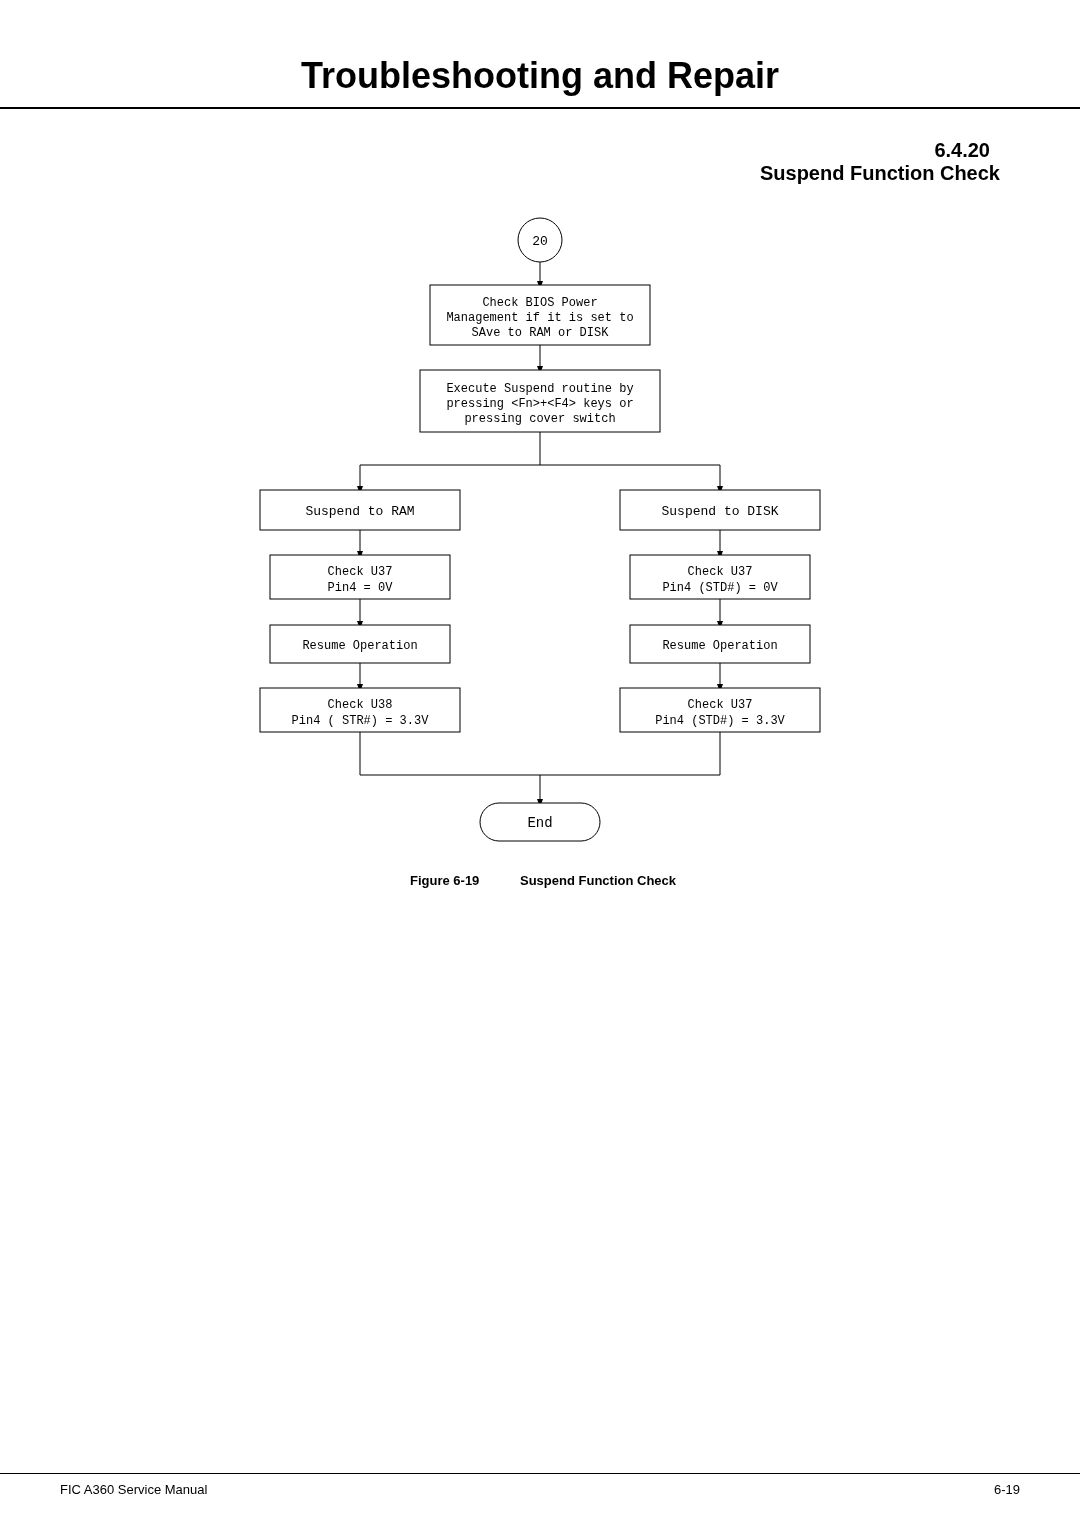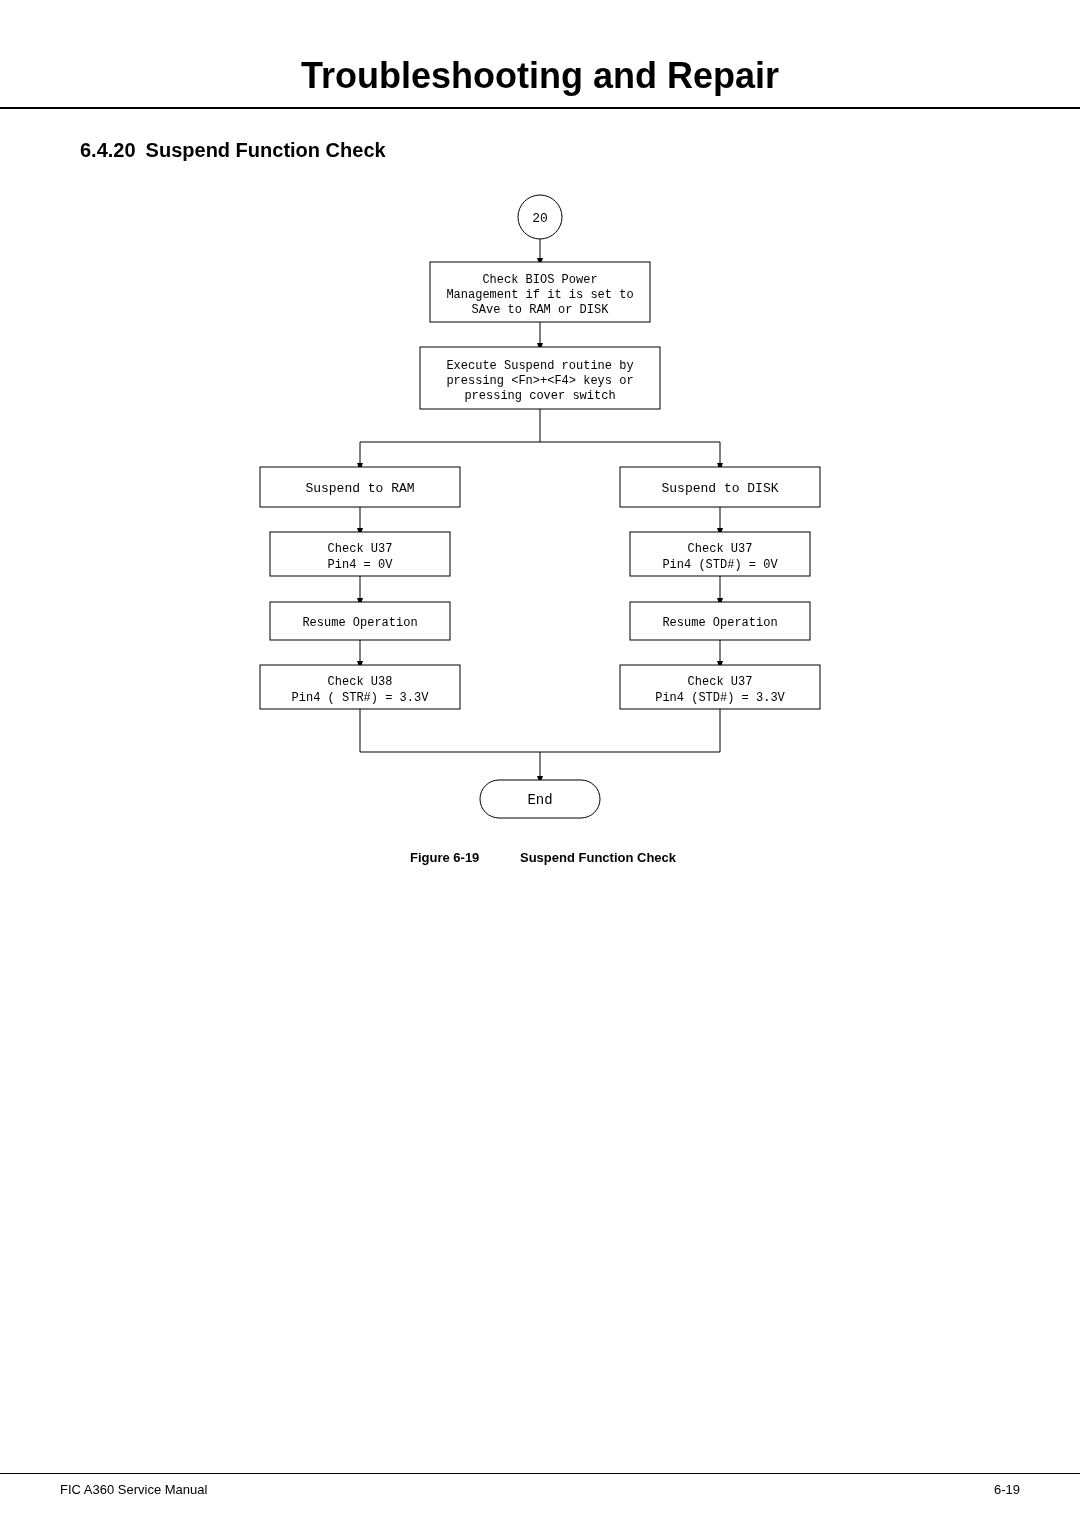--- a/index.html
+++ b/index.html
@@ -45,21 +45,21 @@
       display: block;
     }
   </style>
 </head>
 <body>
 
 <div class="page-header">
   <h1>Troubleshooting and Repair</h1>
 </div>
 
-<div style="display:flex; align-items:flex-end; margin: 16px 80px 20px 80px;">
+<div style="display:flex; align-items:flex-end; margin: 16px 80px 20px 80px; flex-direction: column;">
   <span style="font-size:20px; font-weight:bold; font-family:Arial,sans-serif; margin-right:10px;">6.4.20</span>
   <span style="font-size:20px; font-weight:bold; font-family:Arial,sans-serif;">Suspend Function Check</span>
 </div>
 
 <div style="display:flex; justify-content:center; margin: 10px 12px;">
   <svg class="flowchart-svg" width="720" height="830" viewBox="0 0 720 830">
 
     <defs>
       <marker id="arrowhead" markerWidth="8" markerHeight="6" refX="4" refY="3" orient="auto">
         <polygon points="0 0, 8 3, 0 6" fill="#000"></polygon>

